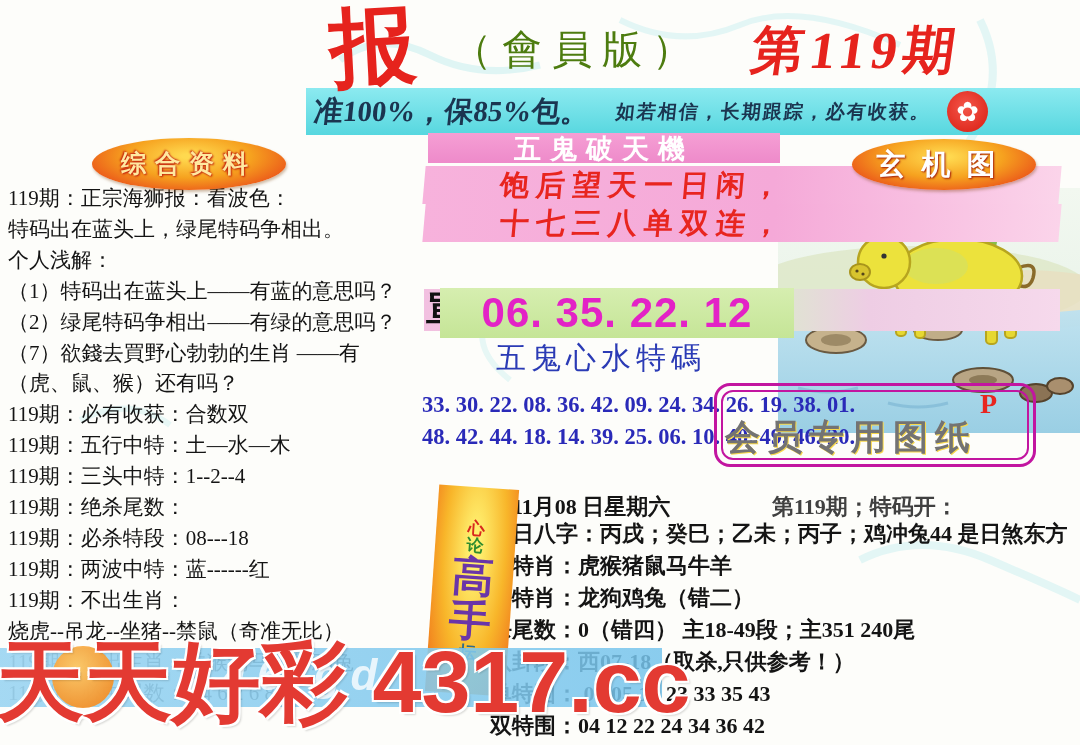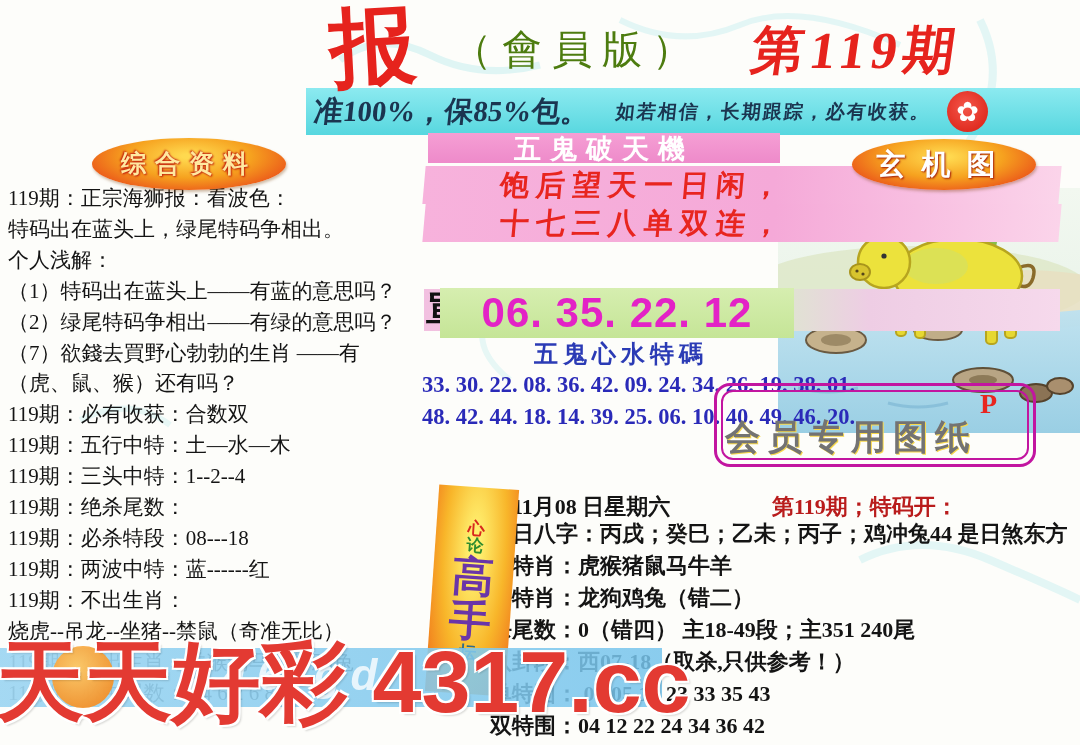--- a/index.html
+++ b/index.html
@@ -57,42 +57,42 @@
            padding-left:76px;box-sizing:border-box;}
   .m-verse2{top:204px;}
   .m-danshuang{left:424px;top:254px;width:636px;height:42px;z-index:2;
            background:linear-gradient(90deg,#f2c0e0 0%,#ecc9de 22%,#e0e4d0 38%,#dde7cf 55%,#eecde4 70%,#f6d9ec 100%);margin-top:35px;}
   .ds-label{position:absolute;left:2px;top:0px;font-size:42px;font-weight:900;color:#111;line-height:46px;}
   .ds-value{position:absolute;left:182px;top:2px;font-size:40px;font-weight:900;color:#189a18;line-height:44px;letter-spacing:10px;}
   .m-greenband{left:424px;top:288px;width:354px;height:50px;line-height:50px;z-index:2;
            background:linear-gradient(#d6eeb0,#c5e597);text-align:center;
            color:#e322c6;font-size:42px;font-weight:900;letter-spacing:1px;
            font-family:"Liberation Sans","DejaVu Sans",sans-serif;margin-left:16px;}
-  .m-xinshui{left:444px;top:338px;width:354px;z-index:2;text-align:center;color:#2b3bb5;
-           font-size:24px;font-weight:700;letter-spacing:5px;}
+  .m-xinshui{left:424px;top:338px;width:354px;z-index:2;text-align:center;color:#2b3bb5;
+           font-size:30px;font-weight:400;letter-spacing:5px;}
   .numrow{left:422px;width:616px;z-index:3;color:#2a2ab8;font-size:22.5px;font-weight:700;
-           white-space:nowrap;font-family:"Liberation Serif",serif;}
+           white-space:nowrap;font-family:"Liberation Serif",serif;margin-top:20px;}
   .numrow1{top:372px;}
   .numrow2{top:404px;}
 
   
   .scene{left:778px;top:188px;width:302px;height:245px;z-index:1;}
 
   
   .stamp{left:714px;top:383px;width:322px;height:84px;z-index:5;border:3px solid #c215a0;
          border-radius:16px;box-sizing:border-box;background:transparent;}
   .stamp::before{content:"";position:absolute;left:4px;top:4px;right:4px;bottom:4px;
          border:2px solid #c215a0;border-radius:12px;}
   .stamp-text{position:absolute;left:8px;top:28px;font-size:35px;font-weight:900;color:#737373;
          letter-spacing:7px;white-space:nowrap;text-shadow:1px 1px 0 #f7d84c;}
   .stamp-corner{position:absolute;right:36px;top:2px;font-size:28px;font-weight:700;color:#e8251f;}
 
   
   .b-date{left:512px;top:492px;font-size:22px;font-weight:700;color:#141414;z-index:2;}
-  .b-issue{left:772px;top:492px;font-size:22px;font-weight:700;color:#b91c1c;z-index:2;}
+  .b-issue{left:772px;top:492px;font-size:22px;font-weight:700;color:#404040;z-index:2;}
   .bottom-lines{left:490px;top:518px;width:592px;z-index:2;font-size:22px;font-weight:700;
          line-height:32px;color:#141414;}
   .bottom-lines div{white-space:nowrap;}
 
   
   .corner-box{left:0;top:648px;width:662px;height:59px;z-index:6;
          background:linear-gradient(90deg,rgba(158,214,242,.93),rgba(118,196,236,.85));}
   .corner-circle{position:absolute;left:52px;top:-2px;width:62px;height:62px;border-radius:50%;
          background:radial-gradient(circle at 40% 35%,#ffc863,#f08018);opacity:.95;}
   .corner-text{position:absolute;left:188px;top:2px;font-size:44px;font-weight:800;font-style:italic;

